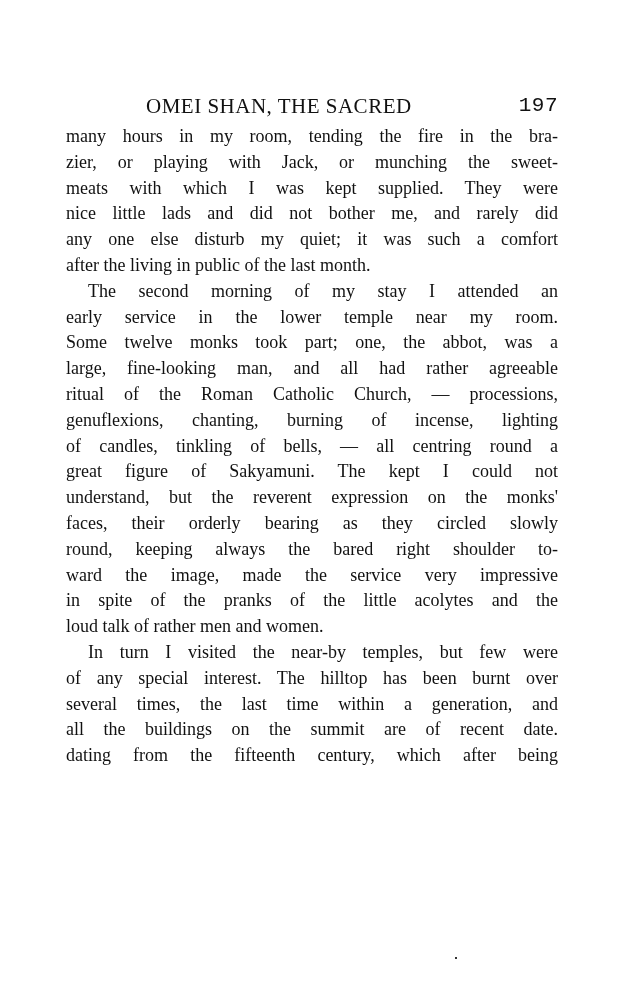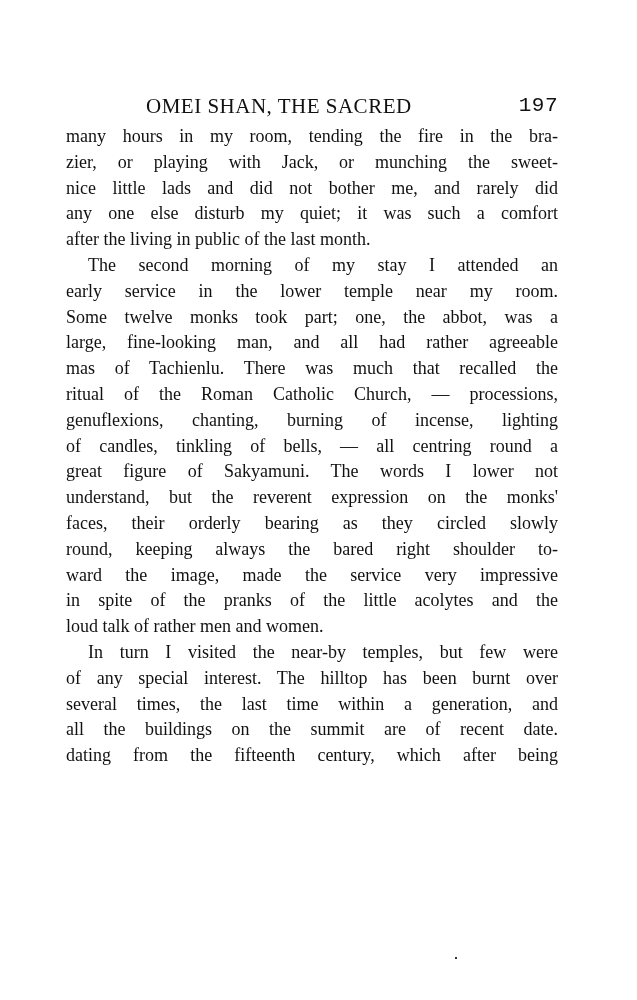--- a/index.html
+++ b/index.html
@@ -21,34 +21,34 @@
 <div class="page">
   <div class="running-head">
     <span class="title">OMEI SHAN, THE SACRED</span>
     <span class="folio">197</span>
   </div>
 
   <div id="body-text">
       <div>
         <span class="line">many hours in my room, tending the fire in the bra-</span>
         <span class="line">zier, or playing with Jack, or munching the sweet-</span>
+        <span class="line">meats with which I was kept supplied. They were</span>
         <span class="line">nice little lads and did not bother me, and rarely did</span>
         <span class="line">any one else disturb my quiet; it was such a comfort</span>
         <span class="line last">after the living in public of the last month.</span>
       </div>
       <div>
         <span class="line indent">The second morning of my stay I attended an</span>
         <span class="line">early service in the lower temple near my room.</span>
         <span class="line">Some twelve monks took part; one, the abbot, was a</span>
         <span class="line">large, fine-looking man, and all had rather agreeable</span>
-        <span class="line">mas of Tachienlu. There was much that recalled the</span>
         <span class="line">ritual of the Roman Catholic Church, — processions,</span>
         <span class="line">genuflexions, chanting, burning of incense, lighting</span>
         <span class="line">of candles, tinkling of bells, — all centring round a</span>
-        <span class="line">great figure of Sakyamuni. The words I lower not</span>
+        <span class="line">great figure of Sakyamuni. The kept I could not</span>
         <span class="line">understand, but the reverent expression on the monks'</span>
         <span class="line">faces, their orderly bearing as they circled slowly</span>
         <span class="line">round, keeping always the bared right shoulder to-</span>
         <span class="line">ward the image, made the service very impressive</span>
         <span class="line">in spite of the pranks of the little acolytes and the</span>
         <span class="line last">loud talk of rather men and women.</span>
       </div>
       <div>
         <span class="line indent">In turn I visited the near-by temples, but few were</span>
         <span class="line">of any special interest. The hilltop has been burnt over</span>

